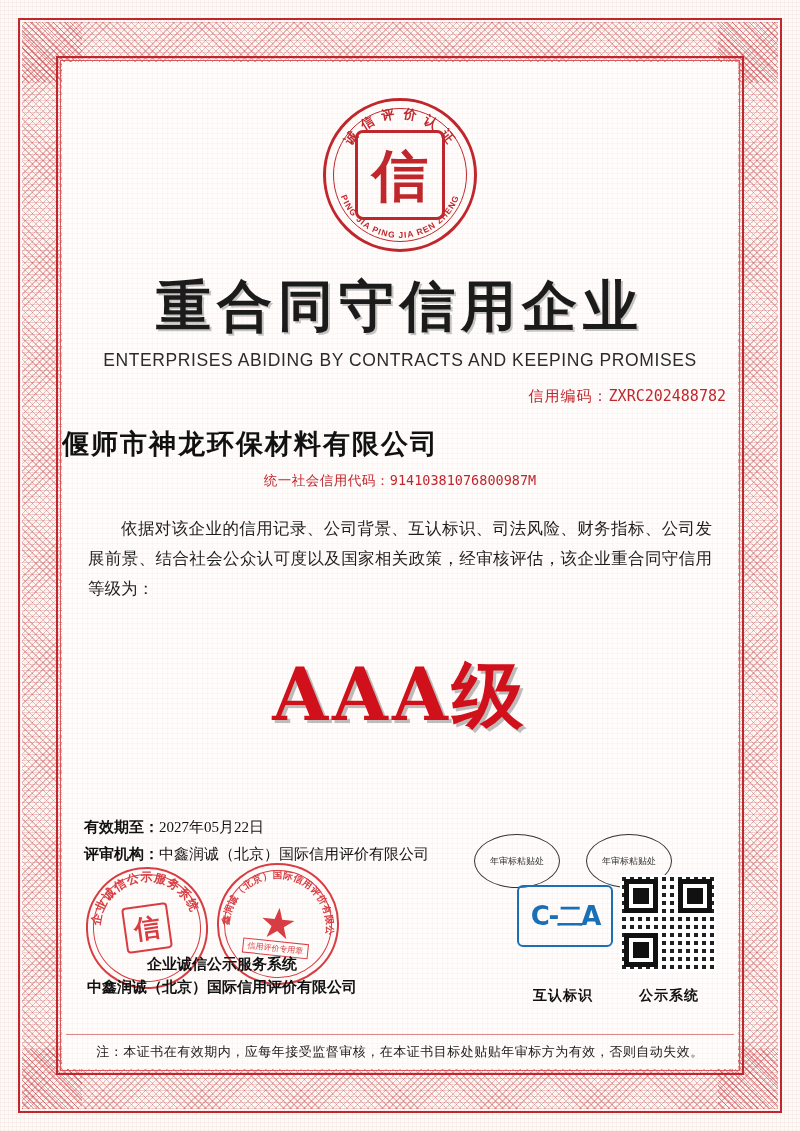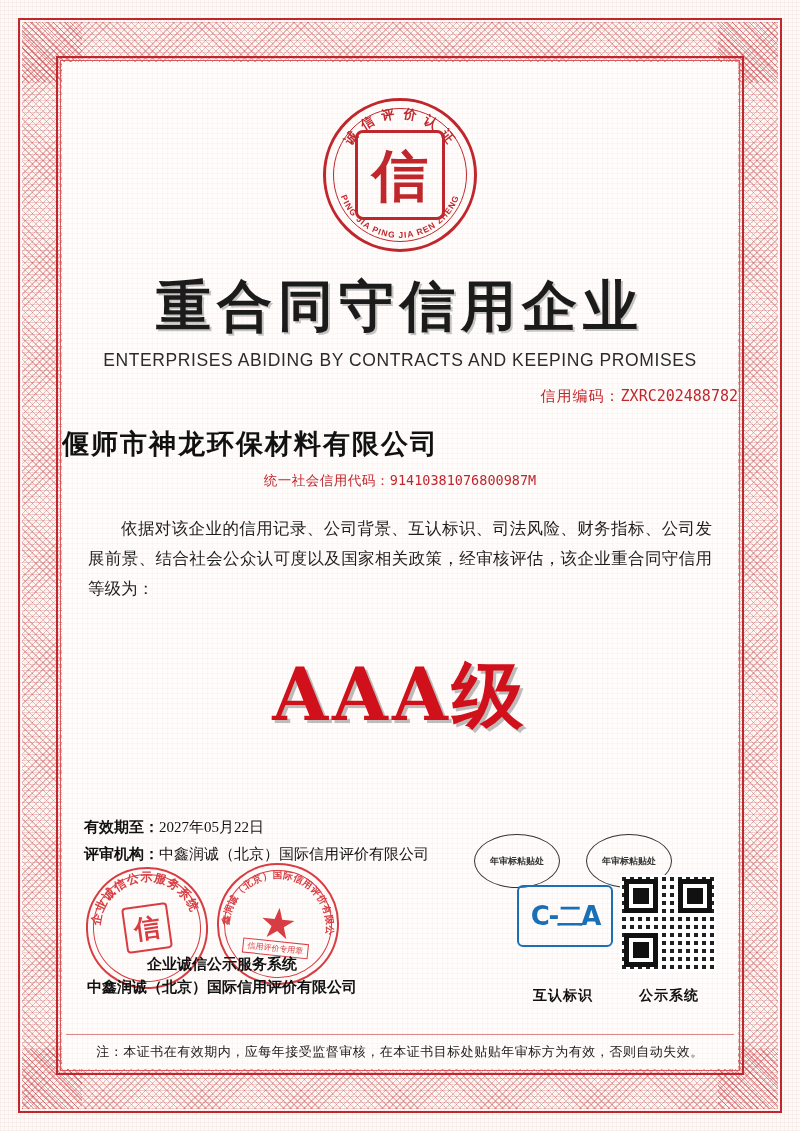--- a/index.html
+++ b/index.html
@@ -104,21 +104,21 @@
     color:#1b1b1b;
     text-shadow:2px 2px 0 rgba(0,0,0,.22);
   }
   .title-en{
     margin-top:6px;text-align:center;
     font-family:"Liberation Sans", sans-serif;
     font-size:17.5px;letter-spacing:.6px;color:#2b2b2b;
   }
 
   .credit-no{
-    margin-top:16px;text-align:right;padding-right:0;
+    margin-top:16px;text-align:right;padding-right:12px;
     font-family:"Liberation Sans", sans-serif;
     font-size:15px;color:#c0272d;letter-spacing:1px;
   }
   .credit-no .val{
     font-family:"DejaVu Sans Mono", monospace;
     font-size:15px;letter-spacing:0px;
   }
 
   .company{
     margin-top:20px;
@@ -159,21 +159,21 @@
     font-size:15px;line-height:27px;color:#111;
   }
   .d-line .lbl{font-weight:bold;}
   .d-line .mono{font-family:"Liberation Serif", serif;}
   .details-right{flex:1;padding-top:20px;}
   .annual-title{
     font-family:"DejaVu Serif", serif;
     font-weight:bold;font-size:16px;color:#111;margin-bottom:12px;
     letter-spacing:1px;
   }
-  .annual-circles{display:flex;gap:26px;font-weight:bold;}
+  .annual-circles{display:flex;gap:26px;}
   .annual-circle{
     width:84px;height:52px;border:1px solid #333;border-radius:50%;
     display:flex;align-items:center;justify-content:center;
     font-size:9px;color:#333;font-family:"DejaVu Serif", serif;
     text-align:center;line-height:11px;
   }
 
   
   .stamps{
     position:absolute;left:0;right:0;bottom:52px;height:150px;

